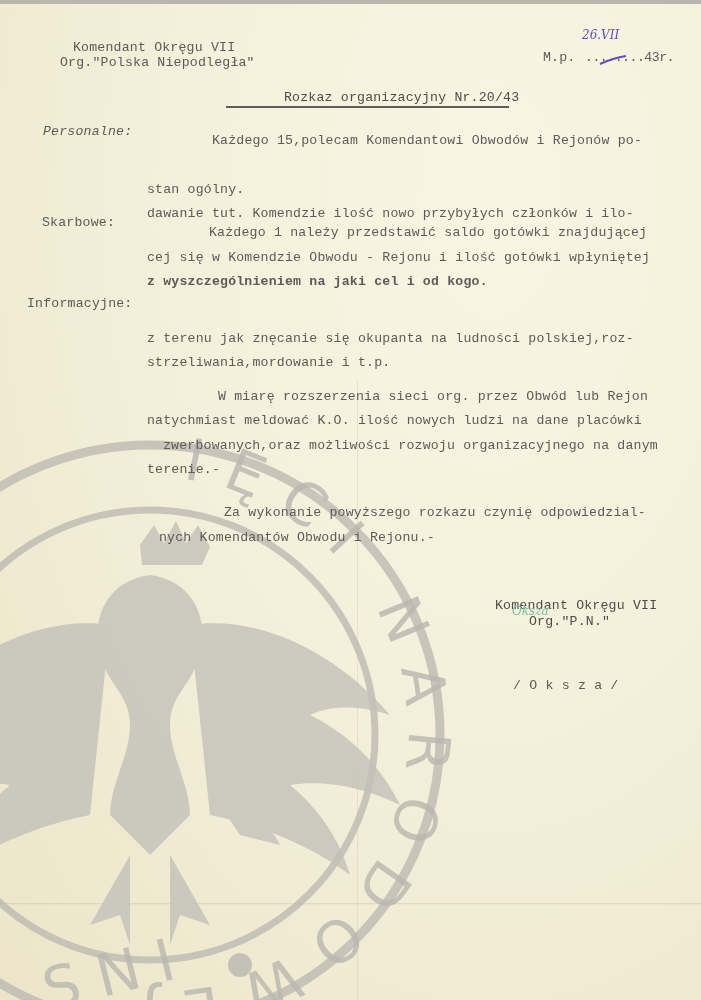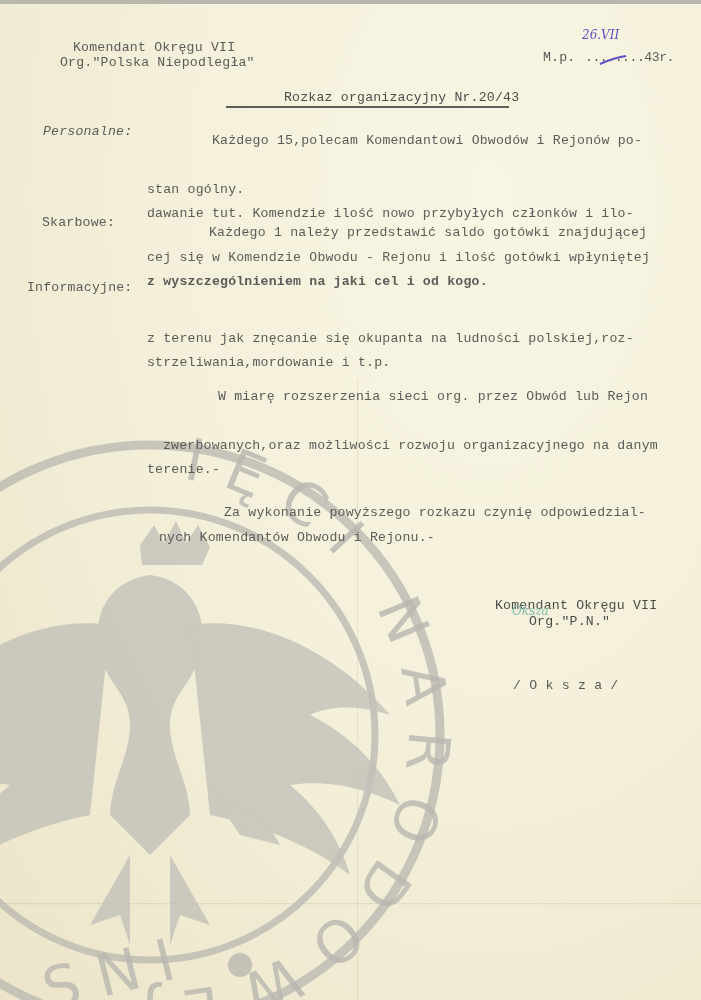--- a/index.html
+++ b/index.html
@@ -77,25 +77,26 @@
   <div class="typed" style="left:43px; top:124px;font-style:italic;">Personalne:</div>
   <div class="typed" style="left:212px; top:133px;">Każdego 15,polecam Komendantowi Obwodów i Rejonów po-</div>
   <div class="typed" style="left:147px; top:158px;margin-top:48px;">dawanie tut. Komendzie ilość nowo przybyłych członków i ilo-</div>
   <div class="typed" style="left:147px; top:182px;font-family:Liberation Mono, monospace;">stan ogólny.</div>
 
   <div class="typed" style="left:42px; top:215px;">Skarbowe:</div>
   <div class="typed" style="left:209px; top:225px;">Każdego 1 należy przedstawić saldo gotówki znajdującej</div>
   <div class="typed" style="left:147px; top:250px;">cej się w Komendzie Obwodu - Rejonu i ilość gotówki wpłyniętej</div>
   <div class="typed" style="left:147px; top:274px;font-weight:bold;">z wyszczególnieniem na jaki cel i od kogo.</div>
 
-  <div class="typed" style="left:27px; top:280px;text-align:center;">Informacyjne:</div>
+  <div class="typed" style="left:27px; top:296px;text-align:center;">Informacyjne:</div>
   <div class="typed" style="left:147px; top:331px;">z terenu jak znęcanie się okupanta na ludności polskiej,roz-</div>
   <div class="typed" style="left:218px; top:389px;">W miarę rozszerzenia sieci org. przez Obwód lub Rejon</div>
 
   <div class="typed" style="left:147px; top:355px;">strzeliwania,mordowanie i t.p.</div>
+  <div class="typed" style="left:147px; top:413px;">natychmiast meldować K.O. ilość nowych ludzi na dane placówki</div>
   <div class="typed" style="left:163px; top:438px;">zwerbowanych,oraz możliwości rozwoju organizacyjnego na danym</div>
   <div class="typed" style="left:147px; top:462px;">terenie.-</div>
 
   <div class="typed" style="left:224px; top:505px;">Za wykonanie powyższego rozkazu czynię odpowiedzial-</div>
   <div class="typed" style="left:147px; top:530px;margin-left:12px;">nych Komendantów Obwodu i Rejonu.-</div>
 
   <div class="typed dark" style="left:467px; top:598px;">Komendant Okręgu VII</div>
   <div class="typed dark" style="left:501px; top:614px;">Org."P.N."</div>
   <div class="hand" style="left:512px; top:604px; color:#7dbfa6; font-size:12px;">Oksza</div>
   <div class="typed" style="left:513px; top:678px;">/ O k s z a /</div>

